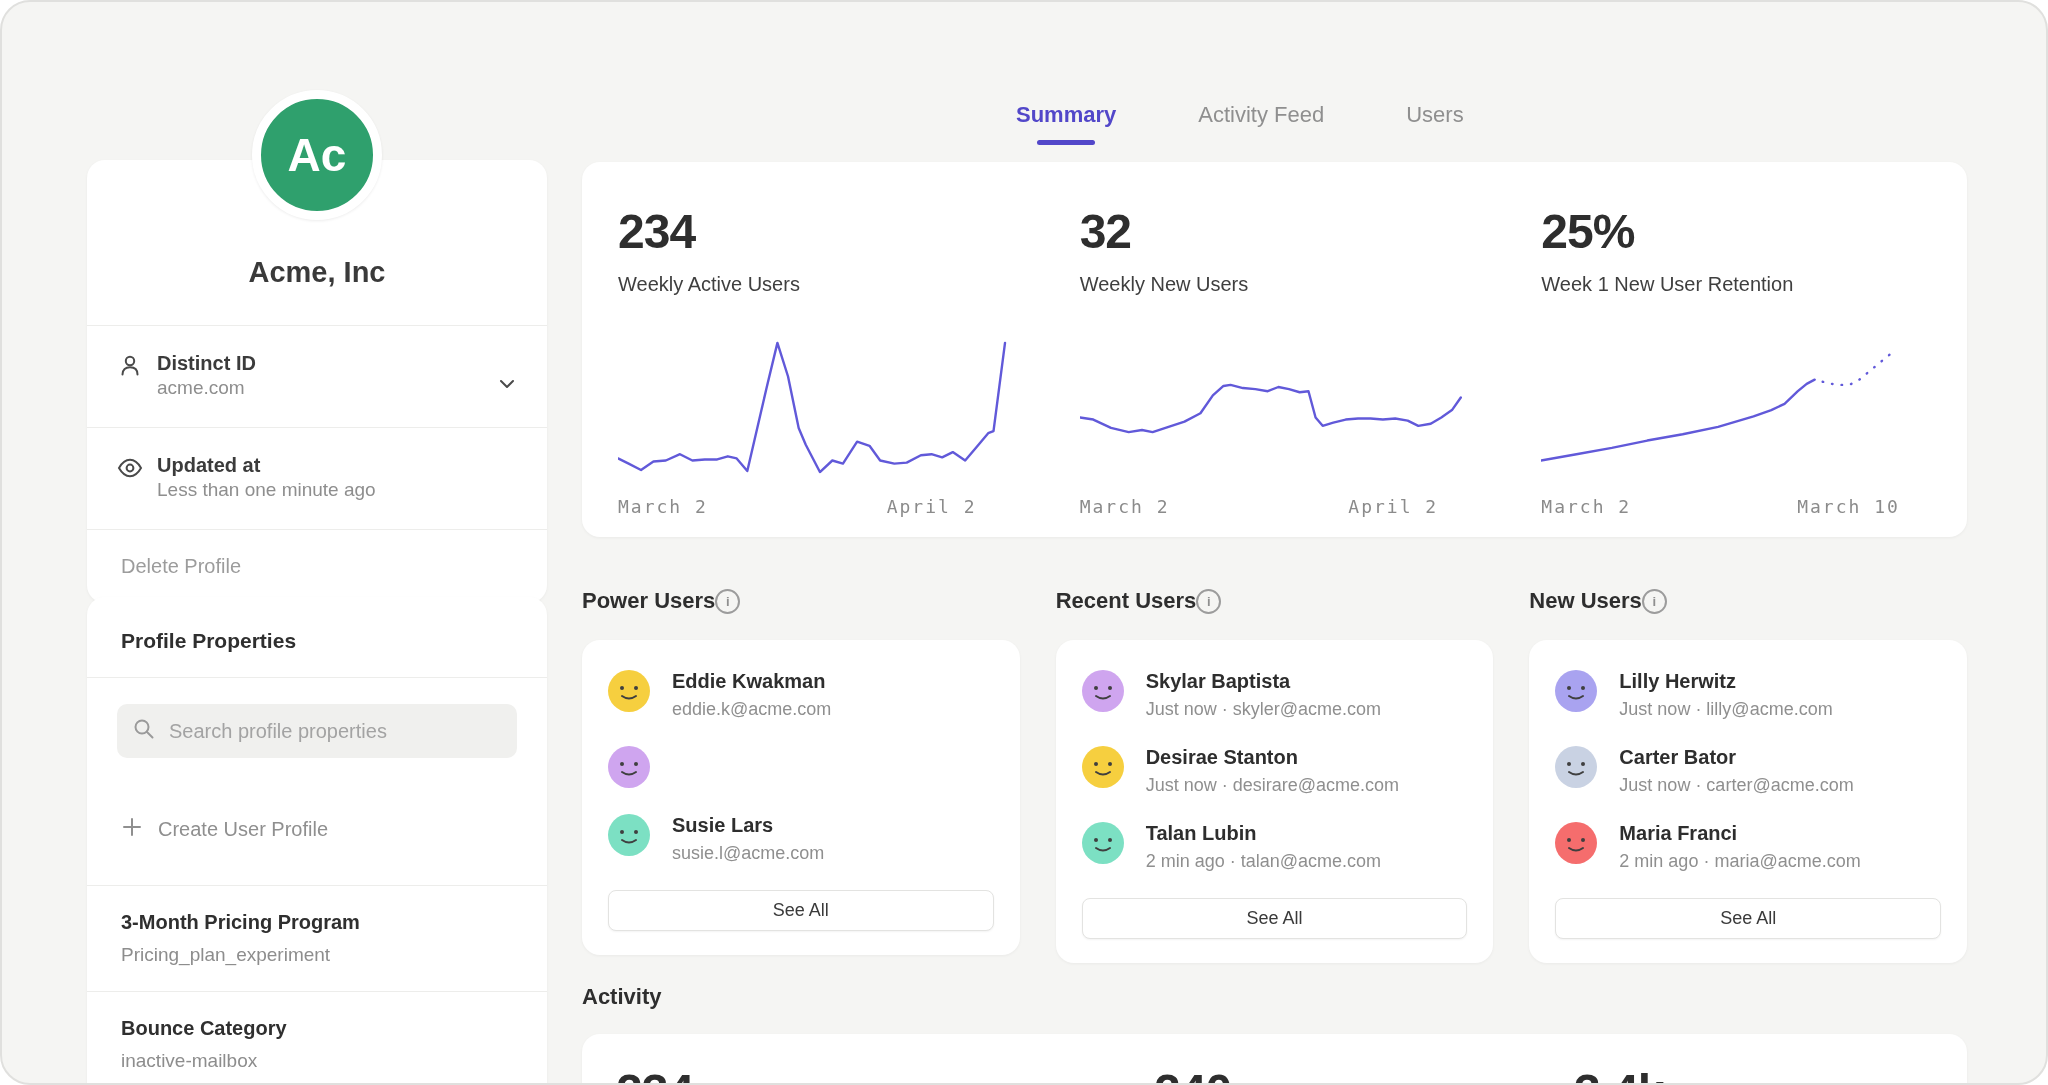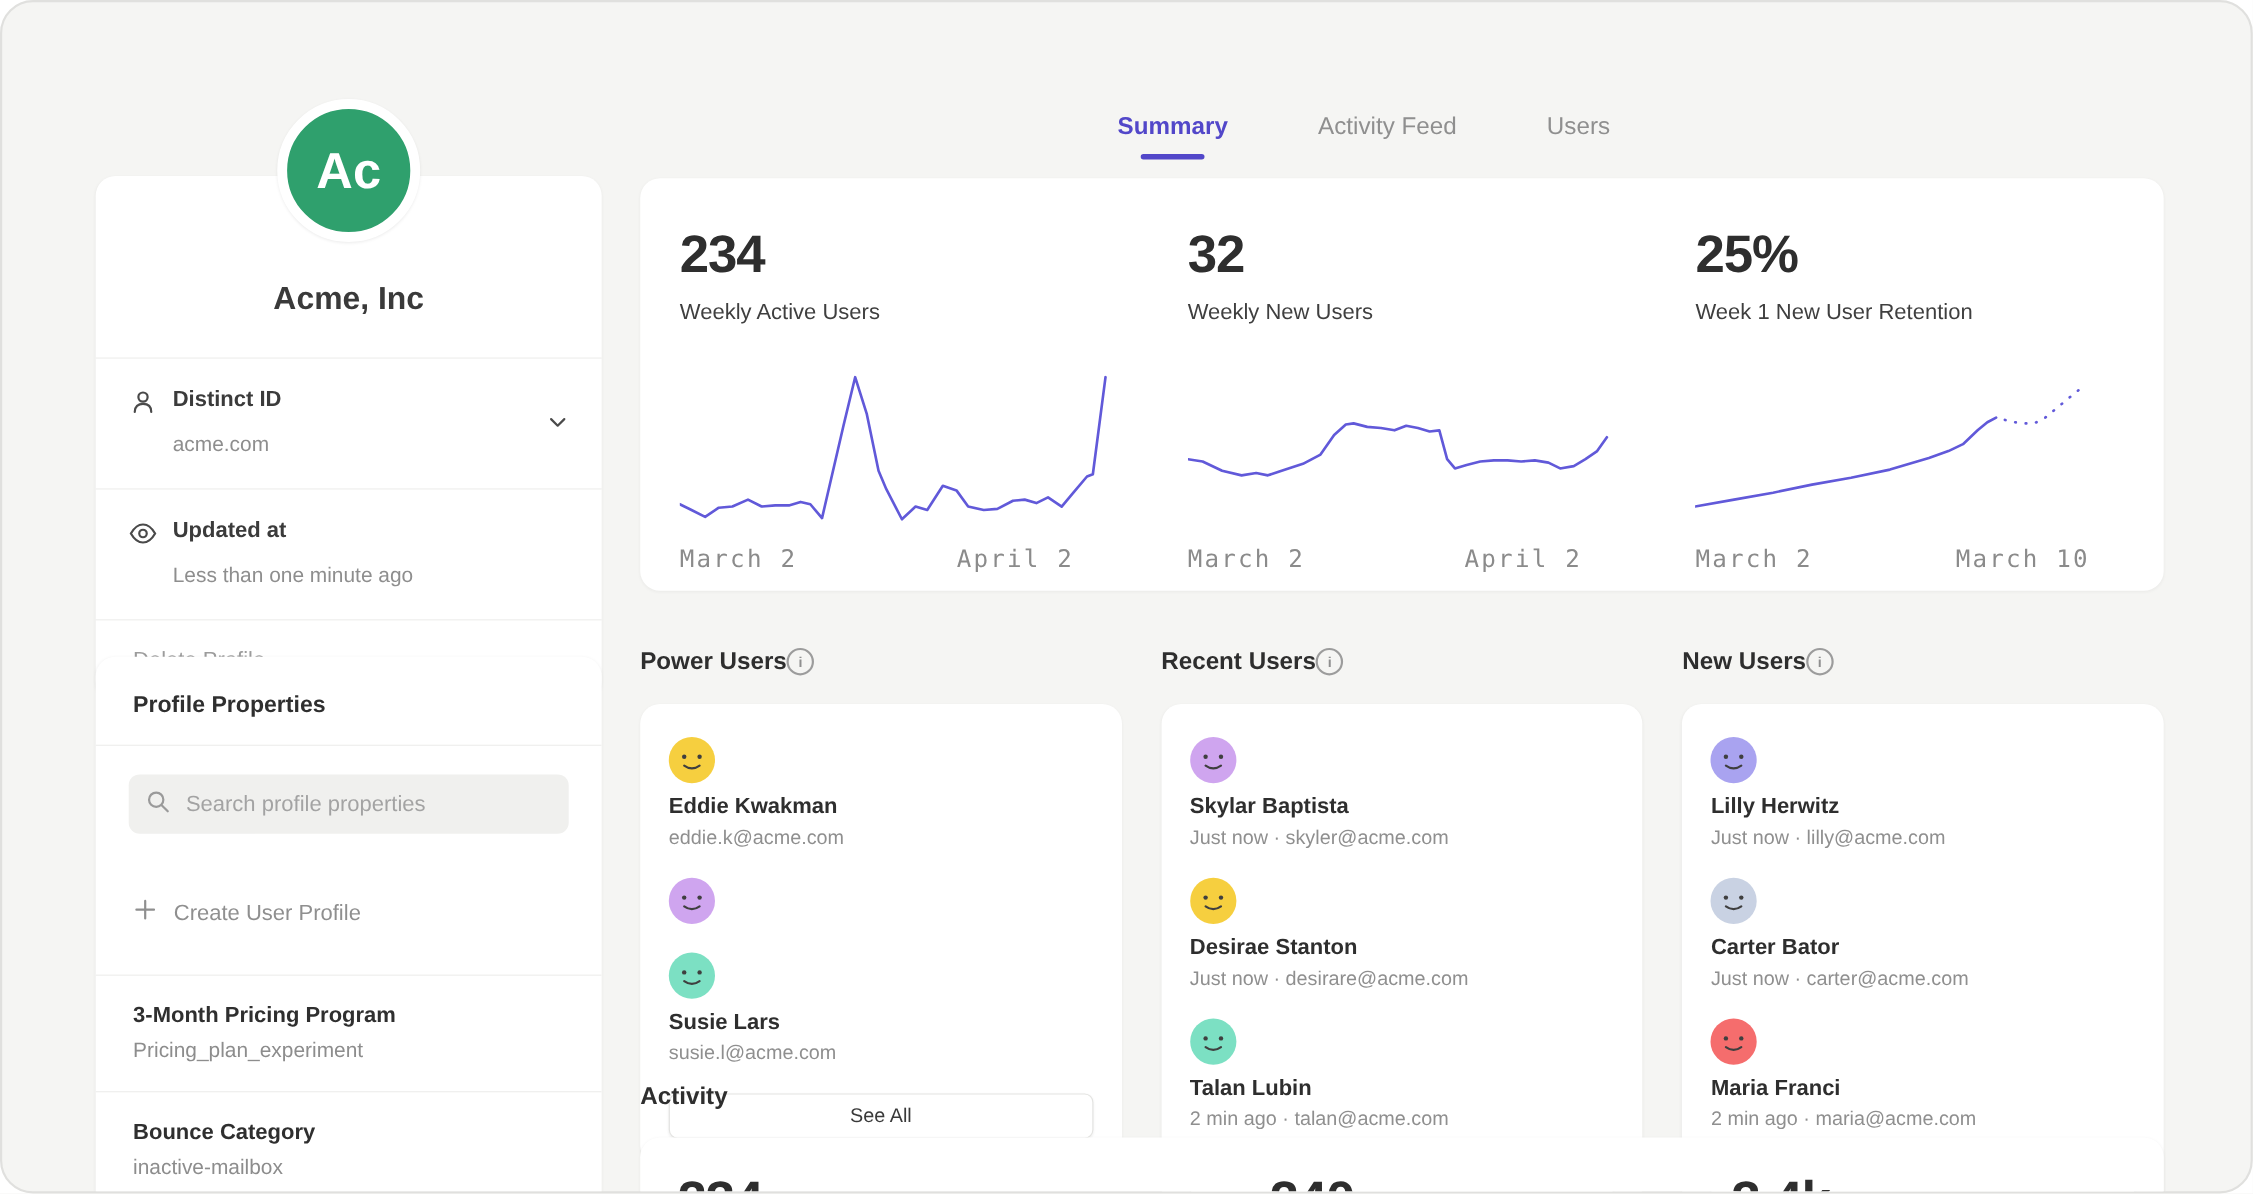--- a/index.html
+++ b/index.html
@@ -19,21 +19,21 @@
     width:112px;height:112px;border:9px solid #ffffff;border-radius:50%;
     background:#2fa06d;display:flex;align-items:center;justify-content:center;
     color:#fff;font-size:46px;font-weight:bold;box-shadow:0 1px 3px rgba(0,0,0,.08);
   }
   .card{background:#fff;border-radius:18px;box-shadow:0 1px 3px rgba(30,30,30,.05);}
   .profile-card{position:absolute;left:0;top:158px;width:460px;box-sizing:border-box;}
   .company-name{padding:96px 20px 36px;text-align:center;font-size:29px;font-weight:bold;color:#3a3a3a;}
   .field-row{position:relative;border-top:1px solid #ededeb;padding:26px 70px 28px 70px;}
   .field-icon{position:absolute;left:30px;top:27px;width:26px;height:26px;}
   .field-label{font-size:20px;font-weight:bold;color:#3b3b3b;}
-  .field-value{font-size:19px;color:#8e8e8e;margin-top:19px;}
+  .field-value{font-size:19px;color:#8e8e8e;margin-top:2px;}
   .chevron{position:absolute;right:28px;top:46px;width:24px;height:24px;cursor:pointer;}
   .delete-row{border-top:1px solid #ededeb;padding:25px 34px;font-size:20px;color:#9c9c9c;cursor:pointer;}
 
   .pp-card{position:absolute;left:0;top:595px;width:460px;height:520px;box-sizing:border-box;overflow:hidden;}
   .pp-header{padding:32px 34px 24px;font-size:21px;font-weight:bold;color:#2f2f2f;border-bottom:1px solid #ededeb;}
   .search-box{margin:26px 30px 16px;height:54px;background:#f0f0ee;border-radius:10px;
     display:flex;align-items:center;padding:0 16px;gap:12px;box-sizing:border-box;}
   .search-box input{flex:1;border:none;outline:none;background:transparent;font-size:20px;
     color:#555;font-family:"Liberation Sans",sans-serif;}
   .search-box input::placeholder{color:#a3a3a3;}
@@ -51,31 +51,31 @@
     bottom:0;width:58px;height:5px;border-radius:3px;background:#5247c9;}
 
   
   .stats-card{position:absolute;left:580px;top:160px;width:1385px;height:375px;
     display:flex;padding-top:42px;box-sizing:border-box;}
   .stat-col{flex:1;padding:0 36px;min-width:0;}
   .stat-value{font-size:48px;font-weight:bold;color:#2e2e2e;letter-spacing:-1px;}
   .stat-label{font-size:20px;color:#3f3f3f;margin-top:14px;}
   svg.spark{display:block;width:100%;height:168px;margin-top:28px;}
   .axis{display:flex;justify-content:space-between;width:92%;margin-top:4px;
-    font-family:"DejaVu Sans Mono",monospace;font-size:22px;color:#8b8b8b;letter-spacing:2px;}
+    font-family:"DejaVu Sans Mono",monospace;font-size:18px;color:#8b8b8b;letter-spacing:2px;}
 
   
   .user-sections{position:absolute;left:580px;top:578px;width:1385px;display:flex;gap:36px;}
   .user-section{flex:1;min-width:0;}
   .section-head{display:flex;align-items:center;gap:0;font-size:22px;font-weight:bold;
     color:#2e2e2e;margin:8px 0 26px;}
   .info{width:21px;height:21px;border:2px solid #9c9c9c;border-radius:50%;color:#8f8f8f;
     font-size:13px;display:inline-flex;align-items:center;justify-content:center;cursor:pointer;flex:none;}
   .user-card{padding:30px 26px 24px;box-sizing:border-box;}
-  .user-row{display:flex;gap:10px;align-items:flex-start;margin-bottom:26px;cursor:pointer;flex-direction:column;}
+  .user-row{display:flex;gap:22px;align-items:flex-start;margin-bottom:26px;cursor:pointer;}
   .avatar-sm{width:42px;height:42px;border-radius:50%;flex:none;}
   .u-name{font-size:20px;font-weight:bold;color:#2e2e2e;}
   .u-meta{font-size:18px;color:#8f8f8f;margin-top:6px;}
   .see-all{display:block;width:100%;height:41px;background:#fff;border:1px solid #e3e3e1;
     border-radius:8px;font-size:18px;color:#3a3a3a;box-shadow:0 1px 2px rgba(0,0,0,.05);
     cursor:pointer;font-family:"Liberation Sans",sans-serif;margin-top:4px;}
 
   
   .activity-head{position:absolute;left:580px;top:982px;font-size:22px;font-weight:bold;color:#2e2e2e;}
   .activity-card{position:absolute;left:580px;top:1032px;width:1385px;height:240px;}

